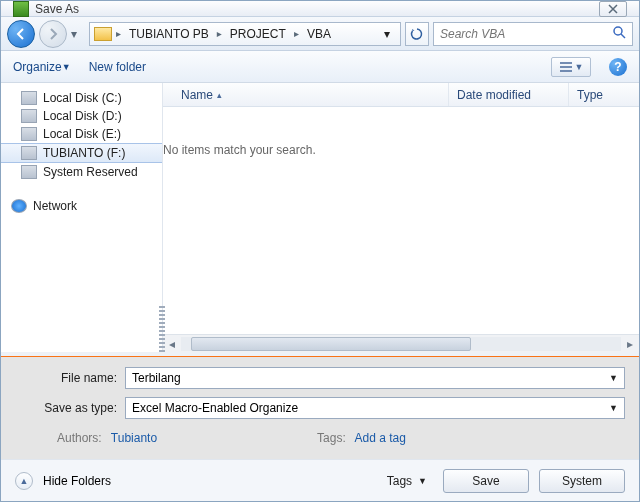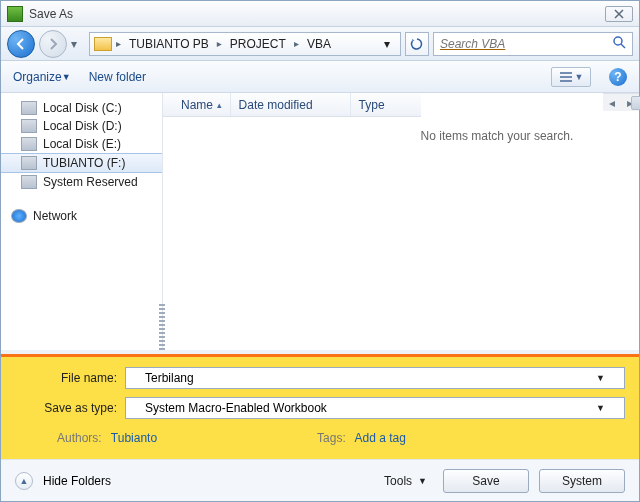--- a/index.html
+++ b/index.html
@@ -1,66 +1,66 @@
 <!DOCTYPE html>
 <html><head>
 <meta charset="utf-8">
 <style>
   * { box-sizing: border-box; margin: 0; padding: 0; font-family: 'Segoe UI', Tahoma, sans-serif; font-size: 12px; }
   body { background: #fff; }
   .window { width: 640px; height: 502px; border: 1px solid #8ba5c0; background: #fff; display: flex; flex-direction: column; }
-  .titlebar { height: 26px; background: linear-gradient(#fdfdfe,#e8edf5); border-bottom: 1px solid #c5d2e2; display: flex; align-items: center; padding: 0 6px; }
+  .titlebar { height: 16px; background: linear-gradient(#fdfdfe,#e8edf5); border-bottom: 1px solid #c5d2e2; display: flex; align-items: center; padding: 0 12px; }
   .titlebar .app-icon { width: 16px; height: 16px; background: linear-gradient(#6fbf44,#3a8a1f); border: 1px solid #2f6f18; margin-right: 6px; }
   .titlebar .title { color: #3a3a3a; flex: 1; }
   .close-box { width: 28px; height: 16px; border: 1px solid #9aa8b8; border-radius: 2px; display: flex; align-items: center; justify-content: center; color: #5a6a7a; }
   .navbar { height: 34px; background: linear-gradient(#f5f8fc,#e4ecf6); border-bottom: 1px solid #c5d2e2; display: flex; align-items: center; padding: 0 6px; gap: 4px; }
   .navbtn { width: 28px; height: 28px; border-radius: 50%; display: flex; align-items: center; justify-content: center; }
   .navbtn.back { background: radial-gradient(circle at 30% 30%, #6fb5f5, #1a6fd0); border: 1px solid #1a5fa0; color: #fff; }
   .navbtn.fwd { background: radial-gradient(circle at 30% 30%, #f0f4f8, #d2dce8); border: 1px solid #aab8c8; color: #9aa8b8; }
   .recent-arrow { width: 14px; color: #5a6a7a; }
   .breadcrumb { flex: 1; height: 24px; background: linear-gradient(#fff,#eef3f9); border: 1px solid #a8b8cc; display: flex; align-items: center; padding: 0 4px; gap: 2px; }
   .breadcrumb .folder-icon { width: 18px; height: 14px; background: linear-gradient(#ffe9a3,#f3c24a); border: 1px solid #caa030; margin-right: 2px; }
   .bc-seg { padding: 0 6px; color: #222; }
   .bc-sep { color: #5a6a7a; font-size: 10px; }
   .bc-drop { margin-left: auto; width: 18px; color: #222; text-align: center; }
   .refresh { width: 24px; height: 24px; border: 1px solid #a8b8cc; background: linear-gradient(#fff,#eef3f9); display: flex; align-items: center; justify-content: center; color: #2f5fa0; }
   .searchbox { width: 200px; height: 24px; border: 1px solid #a8b8cc; background: #fff; display: flex; align-items: center; padding: 0 6px; }
-  .searchbox input { border: none; outline: none; flex: 1; color: #a16207; font-style: italic; text-decoration: underline; }
+  .searchbox input { border: none; outline: none; flex: 1; color: #a16207; font-style: italic; }
   .searchbox .mag { color: #3a6ac0; }
   .toolbar { height: 32px; background: linear-gradient(#fafcfe,#e8eff8); border-bottom: 1px solid #d0dae6; display: flex; align-items: center; padding: 0 12px; gap: 18px; }
   .toolbar .tbtn { color: #1a4a8a; display: flex; align-items: center; }
   .toolbar .spacer { flex: 1; }
   .viewbtn { width: 40px; height: 20px; border: 1px solid #b0c0d4; border-radius: 2px; display: flex; align-items: center; justify-content: center; color: #4a6a9a; gap: 2px; background: linear-gradient(#fdfeff,#e2eaf4); }
   .help { width: 18px; height: 18px; border-radius: 50%; background: radial-gradient(circle at 30% 30%, #6fb5f5, #1a6fd0); color: #fff; display: flex; align-items: center; justify-content: center; font-weight: bold; }
   .body { flex: 1; display: flex; background: #fff; }
   .tree { width: 162px; border-right: 1px solid #e0e6ee; padding: 6px 0; position: relative; }
   .tree-item { display: flex; align-items: center; padding: 2px 6px 2px 20px; gap: 6px; color: #222; }
   .tree-item.root { padding-left: 10px; }
   .tree-item.sel { background: linear-gradient(#f1f6fd,#dde9f8); border: 1px solid #a8c3e8; border-left: none; border-right: none; align-items: center; }
   .icn { width: 16px; height: 14px; background: linear-gradient(#d8dee6,#b8c2d0); border: 1px solid #98a4b4; }
   .icn.comp { background: linear-gradient(#e2f0ff,#9ac0e8); }
   .icn.net { background: radial-gradient(circle,#5fb0ff,#1a6fd0); border-radius: 50%; }
   .tree-splitter { position: absolute; bottom: 0; right: -3px; width: 6px; height: 48px; background: repeating-linear-gradient(0deg,#a0acbc,#a0acbc 2px,transparent 2px,transparent 4px); }
-  .listpane { flex: 1; display: flex; flex-direction: row; }
+  .listpane { flex: 1; display: flex; flex-direction: column; }
   .cols { height: 24px; background: linear-gradient(#fcfdfe,#eef2f8); border-bottom: 1px solid #dae2ec; display: flex; align-items: center; color: #2a4a7a; }
   .col { padding: 0 8px; border-right: 1px solid #e2e8f0; height: 100%; display: flex; align-items: center; gap: 4px; }
   .col.name { flex: 1; padding-left: 18px; }
   .col.date { width: 120px; }
   .col.type { width: 70px; border-right: none; }
   .sort-arrow { font-size: 9px; color: #4a6a9a; }
   .empty { flex: 1; color: #666; padding-top: 36px; }
   .hscroll { height: 18px; background: #f0f2f5; border-top: 1px solid #dde3ea; display: flex; align-items: center; }
   .hscroll .arrow { width: 18px; text-align: center; color: #6a7888; }
   .hscroll .track { flex: 1; height: 14px; background: #e8ecf1; position: relative; }
   .hscroll .thumb { position: absolute; left: 10px; width: 280px; height: 14px; background: linear-gradient(#e2e8f0,#c8d2de); border: 1px solid #b0bcca; border-radius: 2px; }
   .splitter-h { height: 4px; background: #eef2f7; }
-  .form { background: #fde047; border-top: 3px solid #f97316; padding: 10px 14px 4px; }
+  .form { background: #e5e5e5; border-top: 1px solid #f97316; padding: 10px 14px 4px; }
   .frow { display: flex; align-items: center; margin-bottom: 8px; }
   .flabel { width: 110px; text-align: right; padding-right: 8px; color: #222; }
-  .combo { flex: 1; height: 22px; background: #fff; border: 1px solid #9aaabf; display: flex; align-items: center; padding: 0 19px; }
+  .combo { flex: 1; height: 22px; background: #fff; border: 1px solid #9aaabf; display: flex; align-items: center; padding: 0 6px; }
   .combo .caret { margin-left: auto; font-size: 9px; color: #222; }
   .meta { display: flex; gap: 40px; padding: 4px 0 10px 42px; }
   .meta .mlabel { color: #777; margin-right: 6px; }
   .meta .mval { color: #1a5aa8; }
   .thumbrow { padding: 2px 0 14px 134px; display: flex; align-items: center; gap: 6px; }
   .checkbox { width: 13px; height: 13px; border: 1px solid #7a8aa0; background: #fff; }
   .footer { height: 42px; background: #f3f6fa; border-top: 1px solid #e0e6ee; display: flex; align-items: center; padding: 0 14px; gap: 10px; }
   .hide-chevron { width: 18px; height: 18px; border: 1px solid #b0bcca; border-radius: 50%; display: flex; align-items: center; justify-content: center; color: #4a6a9a; background: linear-gradient(#fdfeff,#e8eef6); }
   .footer .spacer { flex: 1; }
   .toolsbtn { color: #222; display: flex; align-items: center; gap: 6px; padding: 0 6px; }
@@ -193,21 +193,21 @@
     <div class="frow">
       <div class="flabel">File name:</div>
       <div class="combo">
         <span>Terbilang</span>
         <span class="caret">▼</span>
       </div>
     </div>
     <div class="frow">
       <div class="flabel">Save as type:</div>
       <div class="combo">
-        <span>System Macro-Enabled Workbook</span>
+        <span>Excel Macro-Enabled Organize</span>
         <span class="caret">▼</span>
       </div>
     </div>
     <div class="meta">
       <div>
         <span class="mlabel">Authors:</span>
         <span class="mval">Tubianto</span>
       </div>
       <div style="margin-left:120px">
         <span class="mlabel">Tags:</span>
@@ -216,20 +216,20 @@
     </div>
   </div>
 
   <div class="footer">
     <div class="hide-chevron">
       <span style="font-size:9px">▲</span>
     </div>
     <span>Hide Folders</span>
     <div class="spacer"></div>
     <div class="toolsbtn">
-      <span>Tools</span>
+      <span>Tags</span>
       <span style="font-size:9px">▼</span>
     </div>
     <div class="wbtn">Save</div>
     <div class="wbtn">System</div>
   </div>
 
 </div>
 
 </body></html>

